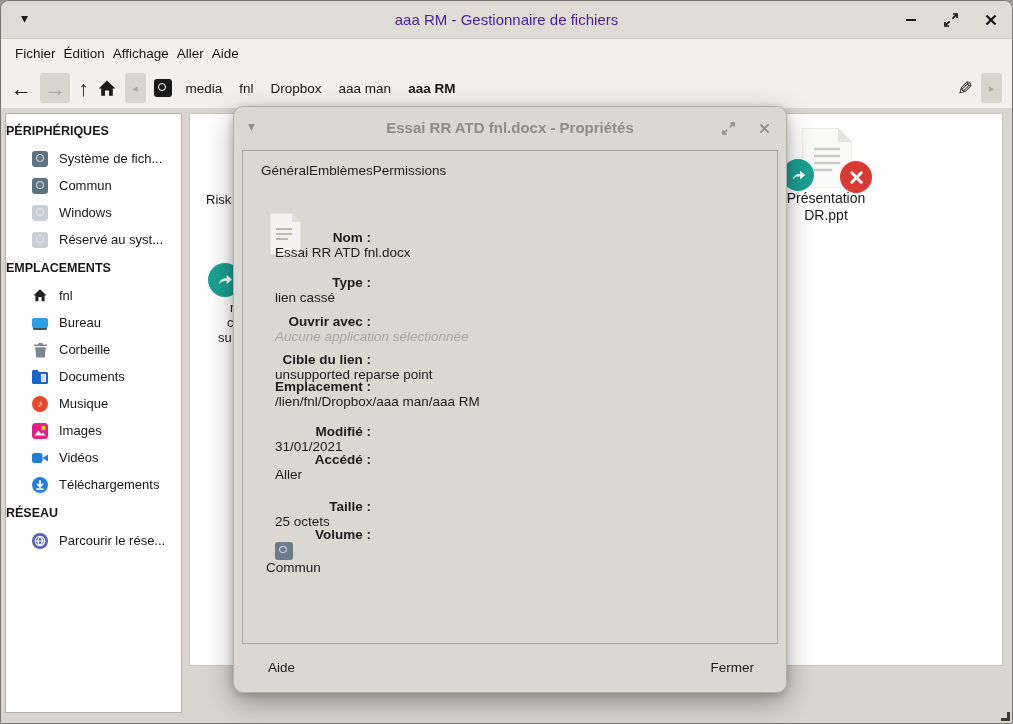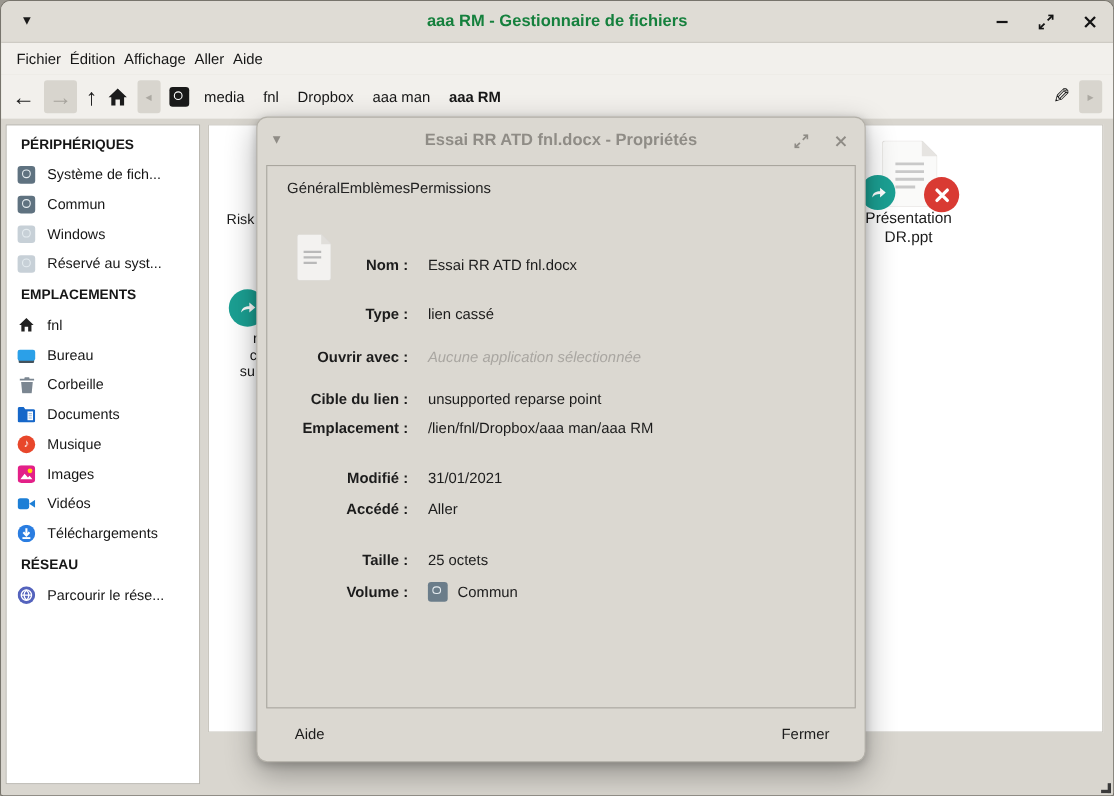--- a/index.html
+++ b/index.html
@@ -4,21 +4,21 @@
 <style>
   html,body{margin:0;padding:0;width:1013px;height:724px;overflow:hidden;
     font-family:"Liberation Sans",sans-serif;background:#9a978f;}
   *{box-sizing:border-box;}
   .window{position:absolute;inset:0;background:#d9d6cf;border:1px solid #77746c;
     border-radius:9px 9px 3px 3px;overflow:hidden;}
   
   .titlebar{position:relative;height:38px;background:#dfdcd5;border-bottom:1px solid #ccc9c2;}
   .titlebar .menu-arrow{position:absolute;left:20px;top:9px;font-size:14px;color:#1a1a1a;cursor:default;}
   .titlebar .win-title{position:absolute;left:0;right:0;top:10px;text-align:center;
-    font-weight:bold;font-size:15px;color:#15803d;}
+    font-weight:normal;font-size:15px;color:#4c1d95;}
   .win-controls{position:absolute;right:12px;top:0;height:38px;display:flex;align-items:center;gap:22px;}
   .wc-btn{width:18px;height:18px;display:flex;align-items:center;justify-content:center;}
   .min-bar{width:10px;height:2.4px;background:#141414;}
   
   .menubar{height:29px;background:#f2f0ec;display:flex;align-items:center;
     padding-left:14px;gap:8px;font-size:13.5px;color:#161616;}
   .menubar .menu-item{padding:2px 0;}
   
   .toolbar{height:40px;background:#f2f0ec;display:flex;align-items:center;padding:0 10px;gap:8px;}
   .tb-ico{font-size:21px;font-weight:bold;color:#1b1b1b;line-height:1;}
@@ -36,23 +36,23 @@
   .drv::before{content:"";position:absolute;left:4px;top:3.5px;width:5.5px;height:5.5px;
     border:1.6px solid #e4ebef;border-radius:50%;}
   .drv.muted{background:#c7d0d7;}
   .drv.dark{width:18px;height:18px;background:#191919;}
   .drv.dark::before{left:4.5px;top:4px;width:6px;height:6px;border-color:#fff;}
   .drv.vol{width:18px;height:18px;background:#6b7d8a;}
   
   .content{position:absolute;top:107px;left:0;right:0;bottom:0;background:#d9d6cf;}
   .sidebar{position:absolute;left:4px;top:5px;width:177px;bottom:10px;background:#ffffff;
     border:1px solid #b5b2aa;padding-top:2px;font-size:13px;color:#161616;overflow:hidden;}
-  .sb-header{height:29px;display:flex;align-items:center;padding-left:13px;
+  .sb-header{height:29px;display:flex;align-items:center;
     font-weight:bold;font-size:12.5px;}
-  .sb-item{height:27px;display:flex;align-items:center;padding-left:10px;gap:11px;white-space:nowrap;}
+  .sb-item{height:27px;display:flex;align-items:center;padding-left:26px;gap:11px;white-space:nowrap;}
   .sb-ic{width:16px;height:16px;flex:none;display:flex;align-items:center;justify-content:center;}
   .desk{width:16px;height:10px;background:#2ba0e8;border-radius:2px;border-bottom:0;
     box-shadow:0 3px 0 -1px #44525c;}
   .music{width:16px;height:16px;border-radius:50%;background:#e8472b;color:#fff;font-size:10px;
     display:flex;align-items:center;justify-content:center;}
   
   .mainpanel{position:absolute;left:188px;top:5px;width:814px;height:553px;background:#fff;
     border:1px solid #c9c6be;}
   .frag{position:absolute;font-size:13px;color:#1a1a1a;}
   .emblem{position:absolute;border-radius:50%;display:flex;align-items:center;justify-content:center;}
@@ -66,22 +66,22 @@
     border:1px solid #b3b0a8;border-radius:10px;z-index:50;
     box-shadow:0 10px 28px rgba(0,0,0,.32),0 2px 8px rgba(0,0,0,.18);}
   .dlg-titlebar{position:relative;height:42px;}
   .dlg-title{position:absolute;left:0;right:0;top:12px;text-align:center;font-weight:bold;
     font-size:15px;color:#8f8c86;}
   .dlg-menu-arrow{position:absolute;left:14px;top:11px;color:#8f8c86;font-size:14px;}
   .dlg-controls{position:absolute;right:16px;top:0;height:42px;display:flex;align-items:center;gap:24px;}
   .dlg-frame{position:absolute;left:8px;top:43px;width:536px;height:494px;border:1px solid #a9a69e;}
   .dlg-tabs{position:absolute;top:12px;left:18px;display:flex;gap:0;font-size:13.5px;color:#222;}
   .dlg-docicon{position:absolute;left:27px;top:62px;}
-  .row{position:absolute;left:14px;right:10px;display:flex;align-items:center;height:20px;
-    font-size:13.5px;color:#1c1c1c;}
+  .row{position:absolute;left:14px;right:10px;display:flex;align-items:flex-start;height:20px;
+    font-size:13.5px;color:#1c1c1c;flex-direction:column;}
   .row .lbl{width:114px;text-align:right;font-weight:bold;flex:none;white-space:nowrap;}
   .row .val{margin-left:18px;white-space:nowrap;}
   .row .val.muted{color:#a9a6a1;font-style:italic;}
   .row .vol-ic{margin-left:18px;}
   .row .vol-val{margin-left:9px;}
   .dlg-btn{position:absolute;bottom:13px;background:none;border:none;font-size:13.5px;
     color:#1c1c1c;font-family:"Liberation Sans",sans-serif;padding:4px 8px;cursor:default;}
   .dlg-btn.help{left:26px;}
   .dlg-btn.close{right:24px;}
   .grip{position:absolute;right:2px;bottom:2px;width:9px;height:9px;

